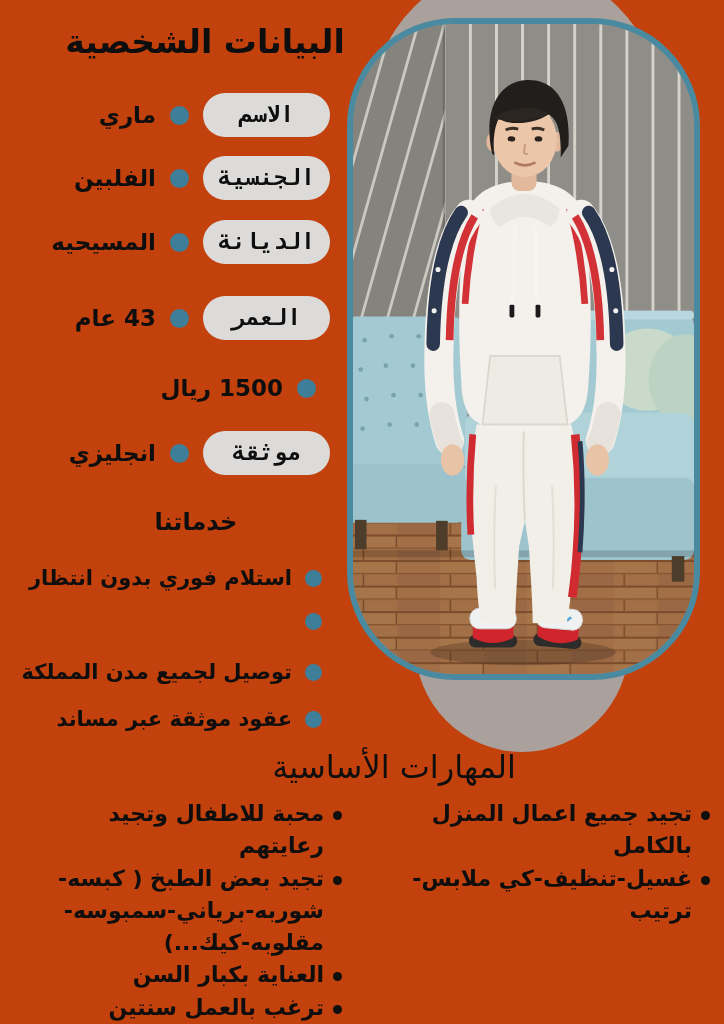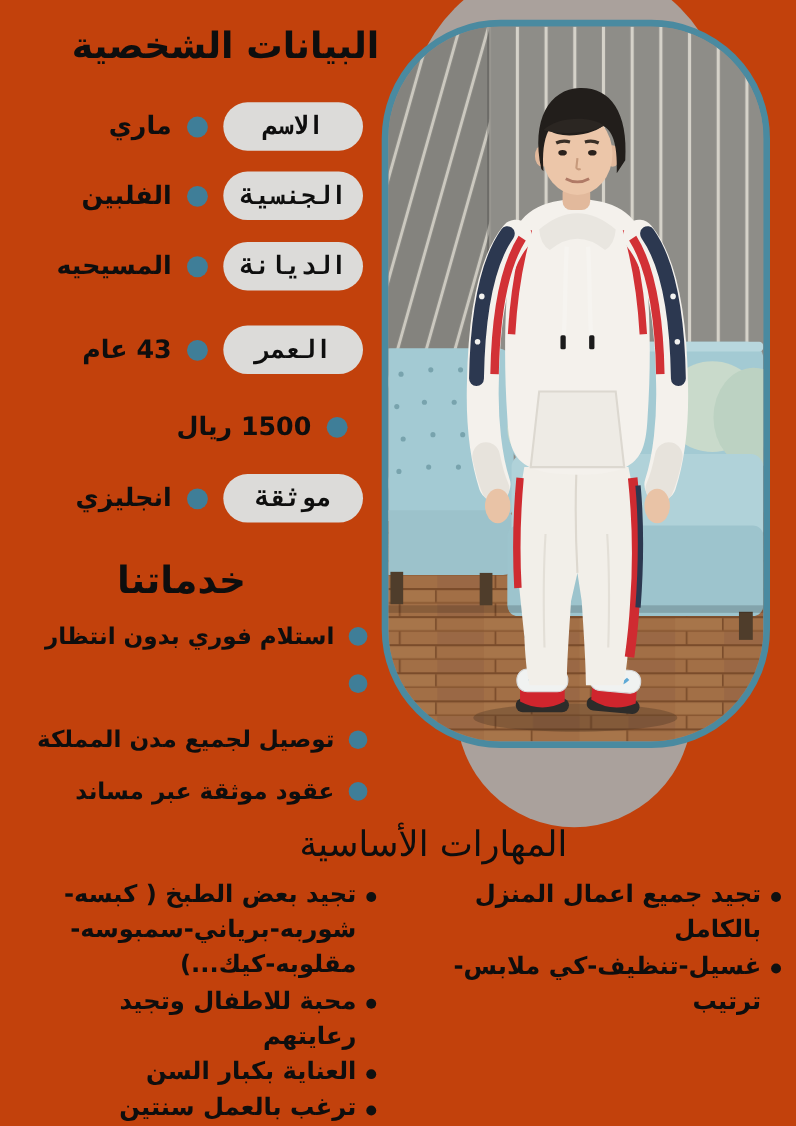--- a/index.html
+++ b/index.html
@@ -43,25 +43,25 @@
   .pill{
     flex:0 0 auto;width:127px;height:44px;background:#dcdbd9;
     border-radius:22px;display:flex;align-items:center;justify-content:center;
     font-size:23px;font-weight:bold;font-family:Liberation Mono, monospace;
   }
   .dot{flex:0 0 auto;width:19px;height:19px;border-radius:50%;background:#3f7e98;margin:0 14px;}
   .value{font-size:23px;font-weight:bold;white-space:nowrap;}
 
   
   .services-title{
-    position:absolute;top:508px;left:25px;width:280px;margin:0;
-    text-align:center;font-size:34px;font-weight:bold;z-index:3;
+    position:absolute;top:508px;left:56px;width:280px;margin:0;
+    text-align:center;font-size:24px;font-weight:bold;z-index:3;
   }
   .service-row{
-    position:absolute;left:12px;width:331px;
+    position:absolute;left:0;width:331px;
     display:flex;align-items:center;direction:rtl;
     padding-right:9px;box-sizing:border-box;z-index:3;
   }
   .sdot{flex:0 0 auto;width:17px;height:17px;border-radius:50%;background:#3f7e98;margin-left:13px;}
   .stext{font-size:21px;font-weight:bold;white-space:nowrap;}
 
   
   .skills-title{
     position:absolute;top:748px;left:0;width:724px;margin:0;
     text-align:center;font-size:32px;font-weight:normal;z-index:3;padding-left:32px;
@@ -291,28 +291,28 @@
         <span class="ktext">تجيد جميع اعمال المنزل بالكامل</span>
       </li>
       <li class="skill-item">
         <span class="kdot"></span>
         <span class="ktext">غسيل-تنظيف-كي ملابس-ترتيب</span>
       </li>
     </ul>
     <ul class="skills-col col-left">
       <li class="skill-item">
         <span class="kdot"></span>
+        <span class="ktext">محبة للاطفال وتجيد رعايتهم</span>
+      </li>
+      <li class="skill-item">
+        <span class="kdot"></span>
         <span class="ktext">تجيد بعض الطبخ ( كبسه-شوربه-برياني-سمبوسه-مقلوبه-كيك...)</span>
       </li>
       <li class="skill-item">
         <span class="kdot"></span>
-        <span class="ktext">محبة للاطفال وتجيد رعايتهم</span>
-      </li>
-      <li class="skill-item">
-        <span class="kdot"></span>
         <span class="ktext">العناية بكبار السن</span>
       </li>
       <li class="skill-item">
         <span class="kdot"></span>
         <span class="ktext">ترغب بالعمل سنتين</span>
       </li>
     </ul>
   </div>
 
 </div>

